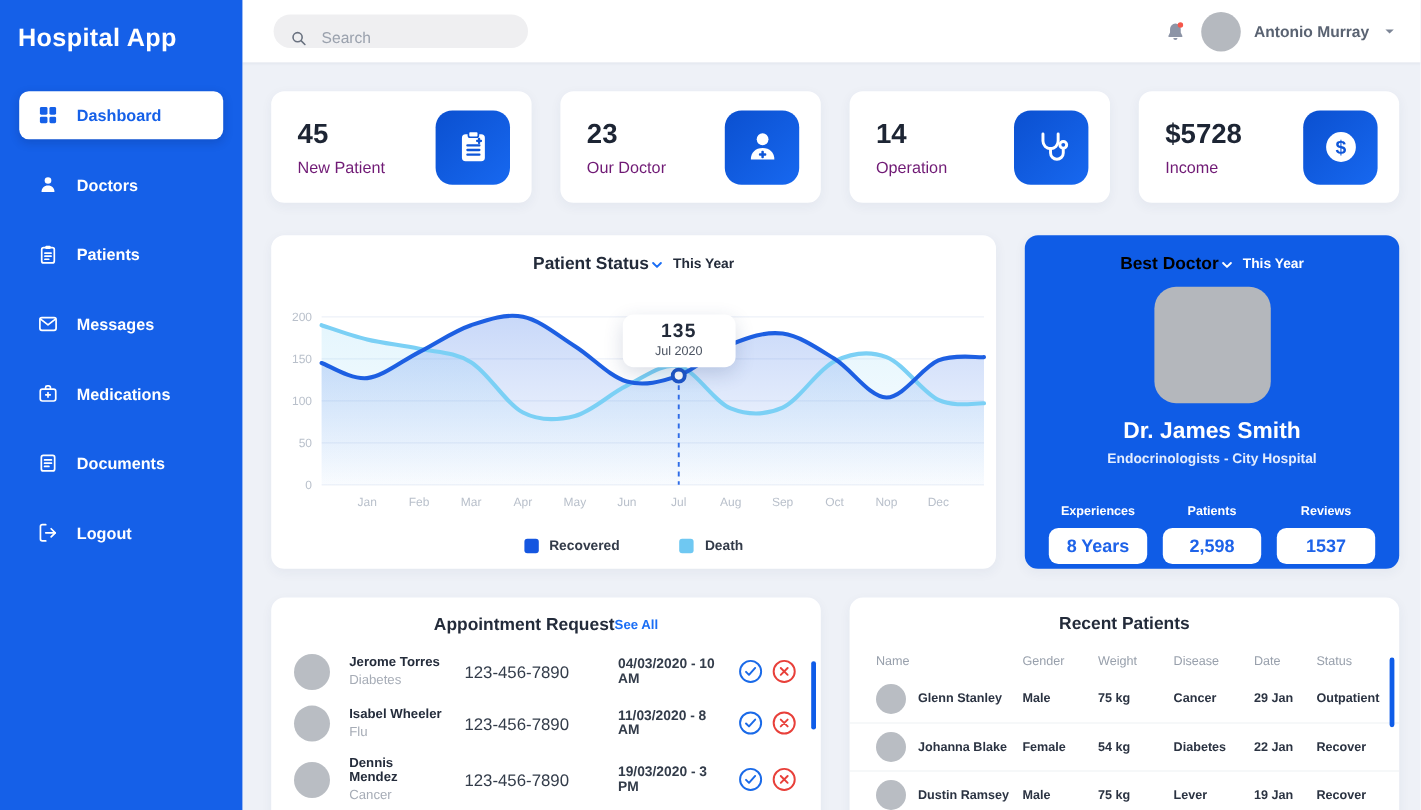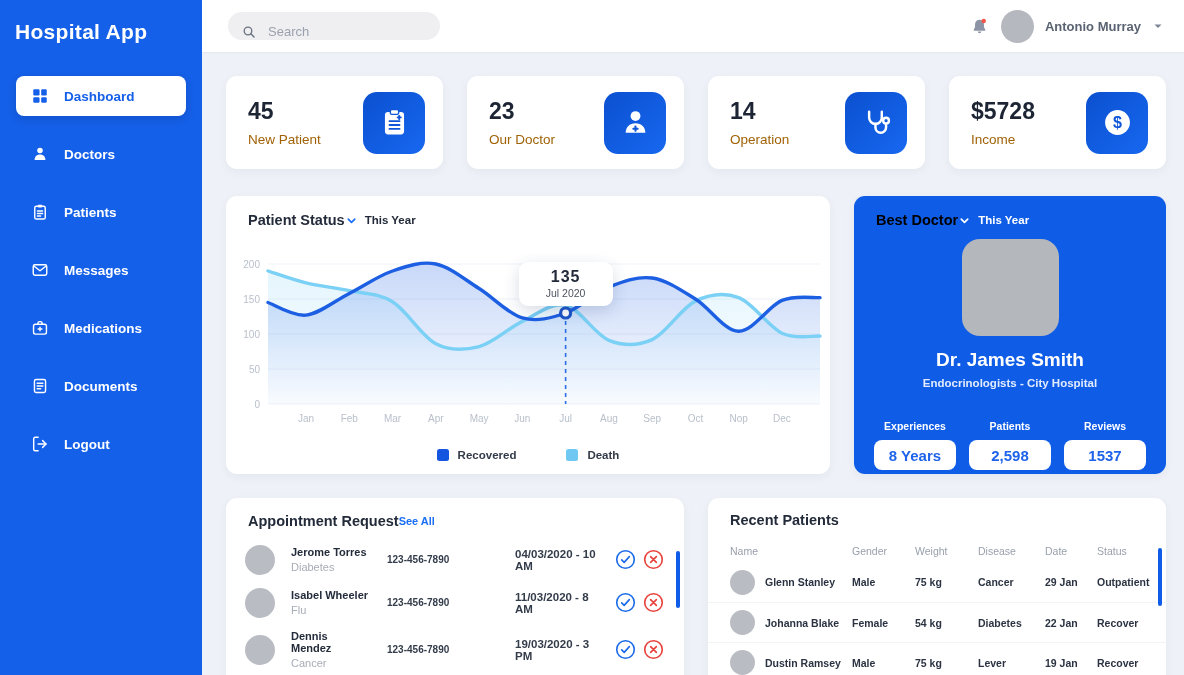--- a/index.html
+++ b/index.html
@@ -34,28 +34,28 @@
 
   
   .main{position:absolute;left:202px;top:52px;right:0;bottom:0;padding:24px 18px 0 24px;}
   .card{background:#fff;border-radius:11px;box-shadow:0 3px 10px rgba(30,50,100,.05);}
 
   
   .stats{display:flex;gap:24px;}
   .stat-card{flex:1;height:93px;display:flex;align-items:center;justify-content:space-between;
     padding:0 18px 0 22px;}
   .stat-value{font-size:23px;color:#1d2534;font-weight:700;margin-bottom:7px;}
-  .stat-label{font-size:13.5px;color:#a16207;}
+  .stat-label{font-size:13.5px;color:#701a75;}
   .stat-icon{width:62px;height:62px;border-radius:14px;flex:none;
     background:linear-gradient(135deg,#0b50d0,#1768f0);display:flex;align-items:center;justify-content:center;}
   .stat-icon svg{width:31px;height:31px;}
 
   
   .row2{display:flex;gap:24px;margin-top:27px;}
-  .card-head{display:flex;justify-content:flex-start;align-items:center;padding:16px 22px 0 22px;}
+  .card-head{display:flex;justify-content:center;align-items:center;padding:16px 22px 0 22px;}
   .card-title{margin:0;font-size:14.5px;font-weight:700;color:#232b3a;}
   .period{display:flex;align-items:center;gap:7px;font-size:11.5px;font-weight:700;color:#232b3a;cursor:pointer;}
   .period .chev{display:flex;}
 
   .chart-card{width:604px;height:278px;position:relative;}
   .chart-wrap{position:absolute;left:0;top:54px;width:604px;height:182px;}
   .chart-wrap svg{position:absolute;left:0;top:0;width:604px;height:182px;overflow:visible;}
   .tooltip{position:absolute;top:12px;width:94px;background:#fff;border-radius:9px;text-align:center;
     padding:6px 0 7px;box-shadow:0 5px 16px rgba(40,60,110,.18);}
   .tooltip-value{font-size:16px;font-weight:700;color:#232b3a;letter-spacing:1px;}
@@ -79,21 +79,21 @@
   
   .row3{display:flex;gap:24px;margin-top:24px;}
   .appt-card{width:458px;height:212px;position:relative;}
   .see-all{font-size:11px;font-weight:700;color:#1a6ef5;text-decoration:none;cursor:pointer;}
   .appt-rows{margin-top:9px;}
   .appt-row{display:grid;grid-template-columns:30px 80px 112px 1fr auto;gap:16px;align-items:center;
     padding:6px 20px 6px 19px;height:43px;}
   .appt-avatar{width:30px;height:30px;border-radius:50%;background:#b9bdc3;}
   .appt-name{font-size:11px;font-weight:700;color:#242c3b;}
   .appt-cond{font-size:11px;color:#a6acb6;margin-top:3px;}
-  .appt-phone{font-size:10px;font-weight:700;color:#333c4a;}
+  .appt-phone{font-size:14px;font-weight:400;color:#333c4a;}
   .appt-date{font-size:11.5px;font-weight:600;color:#333c4a;}
   .appt-actions{display:flex;gap:7px;}
   .icon-btn{display:flex;width:21px;height:21px;cursor:pointer;background:none;border:0;padding:0;}
   .icon-btn svg{width:21px;height:21px;}
 
   .patients-card{width:458px;height:212px;position:relative;}
   .pt-grid{display:grid;grid-template-columns:122px 63px 63px 67px 52px 1fr;align-items:center;
     padding:0 14px 0 22px;}
   .pt-header{margin-top:12px;height:22px;}
   .pt-header span{font-size:10.5px;color:#98a0ac;}

